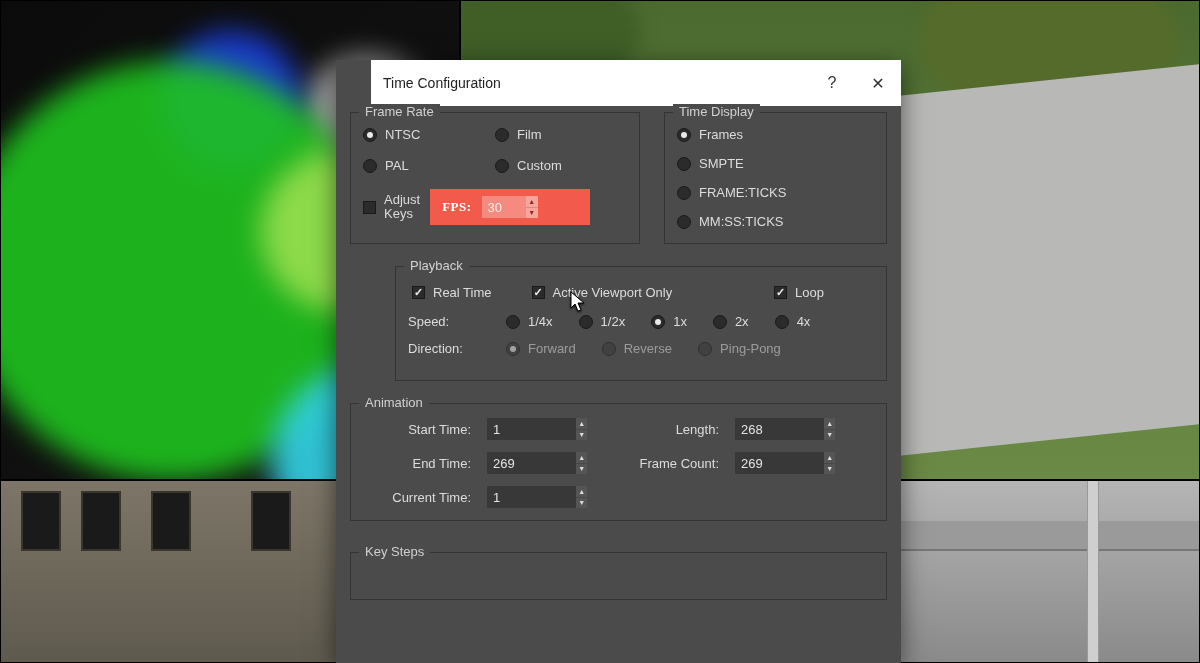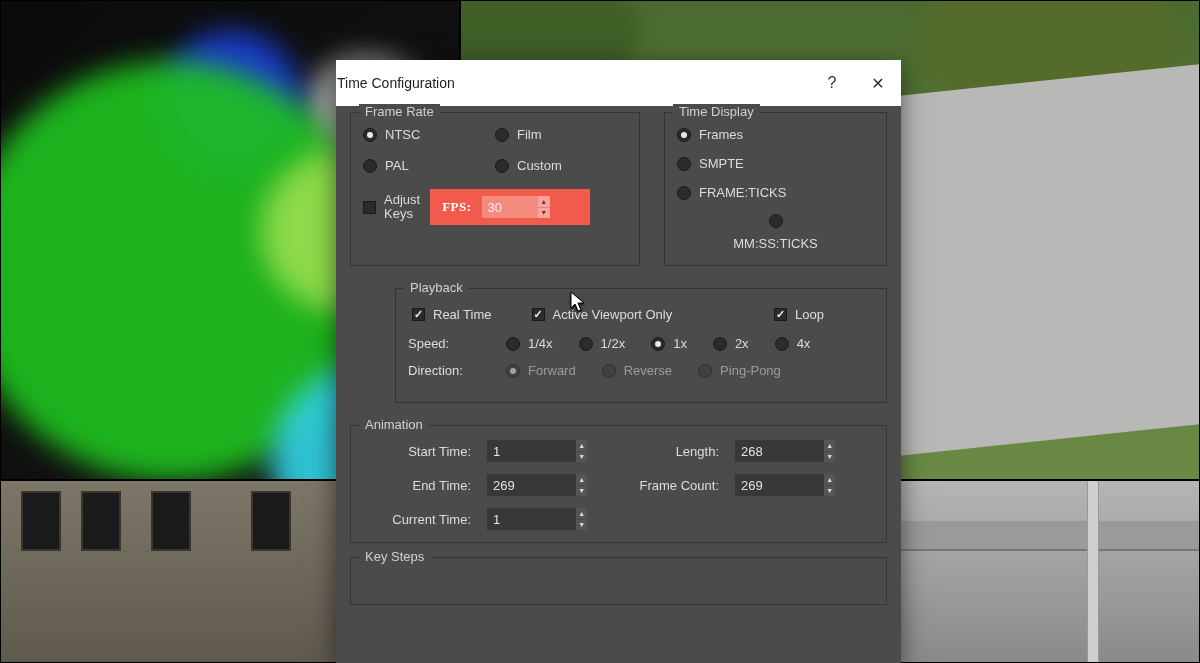--- a/index.html
+++ b/index.html
@@ -26,21 +26,21 @@
   .sr1{width:260px;height:160px;background:#556b2b;right:20px;top:-40px;}
   .sr2{width:200px;height:120px;background:#3f5f27;left:-20px;top:-30px;}
   .building{position:absolute;inset:0;background:linear-gradient(180deg,#7d7668,#5f5a4e);}
   .window{position:absolute;width:40px;height:60px;background:#1a1a1a;border:2px solid #3a362e;}
   .w1{left:20px;top:10px}.w2{left:80px;top:10px}.w3{left:150px;top:10px}.w4{left:250px;top:10px}
   .pillar{position:absolute;width:12px;height:183px;background:#cfcfcf;right:100px;top:0;border-left:1px solid #999;border-right:1px solid #999;}
   .vp-br .hstripe{position:absolute;left:0;right:0;height:30px;top:40px;background:#9a9a9a;border-bottom:2px solid #777;}
 
   
   .dialog { position:absolute; left:336px; top:60px; width:565px; height:603px; background:#4b4b4b; box-shadow: 0 6px 24px rgba(0,0,0,.55); }
-  .titlebar { height:46px; background:#ffffff; display:flex; align-items:center; padding:0 0 0 1px; font-size:14px; color:#222; }
+  .titlebar { height:46px; background:#ffffff; display:flex; align-items:center; padding:0 0 0 12px; font-size:14px; color:#222;margin-left:35px; }
   .titlebar .title { flex:1; }
   .tbtn { width:46px; height:38px; display:flex; align-items:center; justify-content:center; font-size:16px; color:#333; cursor:pointer; }
 
   .body { position:absolute; inset:38px 0 0 0; padding:14px 14px 0 14px; color:#dcdcdc; font-size:13px; }
 
   .group { border:1px solid #343434; position:relative; padding:14px 12px 12px 12px; }
   .group > .legend { position:absolute; top:-9px; left:8px; background:#4b4b4b; padding:0 6px; font-size:13px; color:#d0d0d0; }
 
   .row1 { display:flex; gap:24px; margin-bottom:22px; }
   .row1 .group:first-child { flex:0 0 290px; }
@@ -57,36 +57,36 @@
   .check.on .box::after { content:"✓"; position:absolute; inset:0; color:#e9e9e9; font-size:11px; line-height:11px; text-align:center; font-weight:bold; }
 
   .fr-grid { display:grid; grid-template-columns: 1fr 1fr; row-gap:6px; }
   .fps-row { display:flex; align-items:center; gap:10px; margin-top:6px; }
   .adjust-keys { display:flex; align-items:center; gap:8px; }
   .adjust-keys .lbl { line-height:1.1; }
 
   .fps-highlight { background:#f25b4b; padding:6px 6px 6px 12px; display:flex; align-items:center; gap:10px; width:160px; height:36px; color:#fff; }
   .fps-highlight .fpslabel { font-weight:600; letter-spacing:.5px;font-family:Liberation Serif, serif; }
   .spinner { display:flex; align-items:stretch; height:22px; background:#f58b7f; color:rgba(255,255,255,.85); }
-  .spinner input { border:none; background:transparent; width:56px; padding:8px 6px; font-size:13px; color:rgba(255,255,255,.85); }
+  .spinner input { border:none; background:transparent; width:44px; padding:8px 6px; font-size:13px; color:rgba(255,255,255,.85); }
   .spin-btns { width:12px; display:flex; flex-direction:column; }
   .spin-btns div { flex:1; background:#f9a59b; display:flex; align-items:center; justify-content:center; font-size:7px; color:#813028; cursor:pointer; }
   .spin-btns div:first-child { border-bottom:1px solid rgba(0,0,0,.15); }
 
   .td-list .radio { display:flex; margin-bottom:14px; }
-  .td-list .radio:last-child { margin-bottom:2px;flex-direction:column; }
+  .td-list .radio:last-child { margin-bottom:2px; }
 
   .playback.group { margin-bottom:22px;margin-left:45px; }
   .pb-checks { display:flex; gap:40px; margin:4px 0 14px 4px; }
   .pb-line { display:flex; align-items:flex-start; gap:32px; margin-bottom:12px; }
   .pb-line .lbl { width:66px; }
   .pb-radios { display:flex; gap:26px; }
   .pb-radios .radio { margin-bottom:0; }
 
-  .animation.group { margin-bottom:14px; }
+  .animation.group { margin-bottom:31px; }
   .anim-grid { display:grid; grid-template-columns: 110px 100px 120px 100px; column-gap:14px; row-gap:12px; align-items:center; }
   .anim-grid .albl { text-align:right; padding-right:2px; }
   .numbox { display:flex; align-items:stretch; height:22px; background:#383838; }
   .numbox input { border:none; background:transparent; color:#e3e3e3; width:100%; padding:0 6px; font-size:13px; }
   .numbox .spin-btns div { background:#555; color:#ddd; }
   .rescale { grid-column: 1 / span 2; justify-self:center; }
   .btn { background:#3a3a3a; border:1px solid #2a2a2a; color:#e0e0e0; padding:4px 22px; font-size:13px; cursor:pointer; height:26px; }
 
   
   .cursor { position:absolute; left:570px; top:291px; pointer-events:none; }

